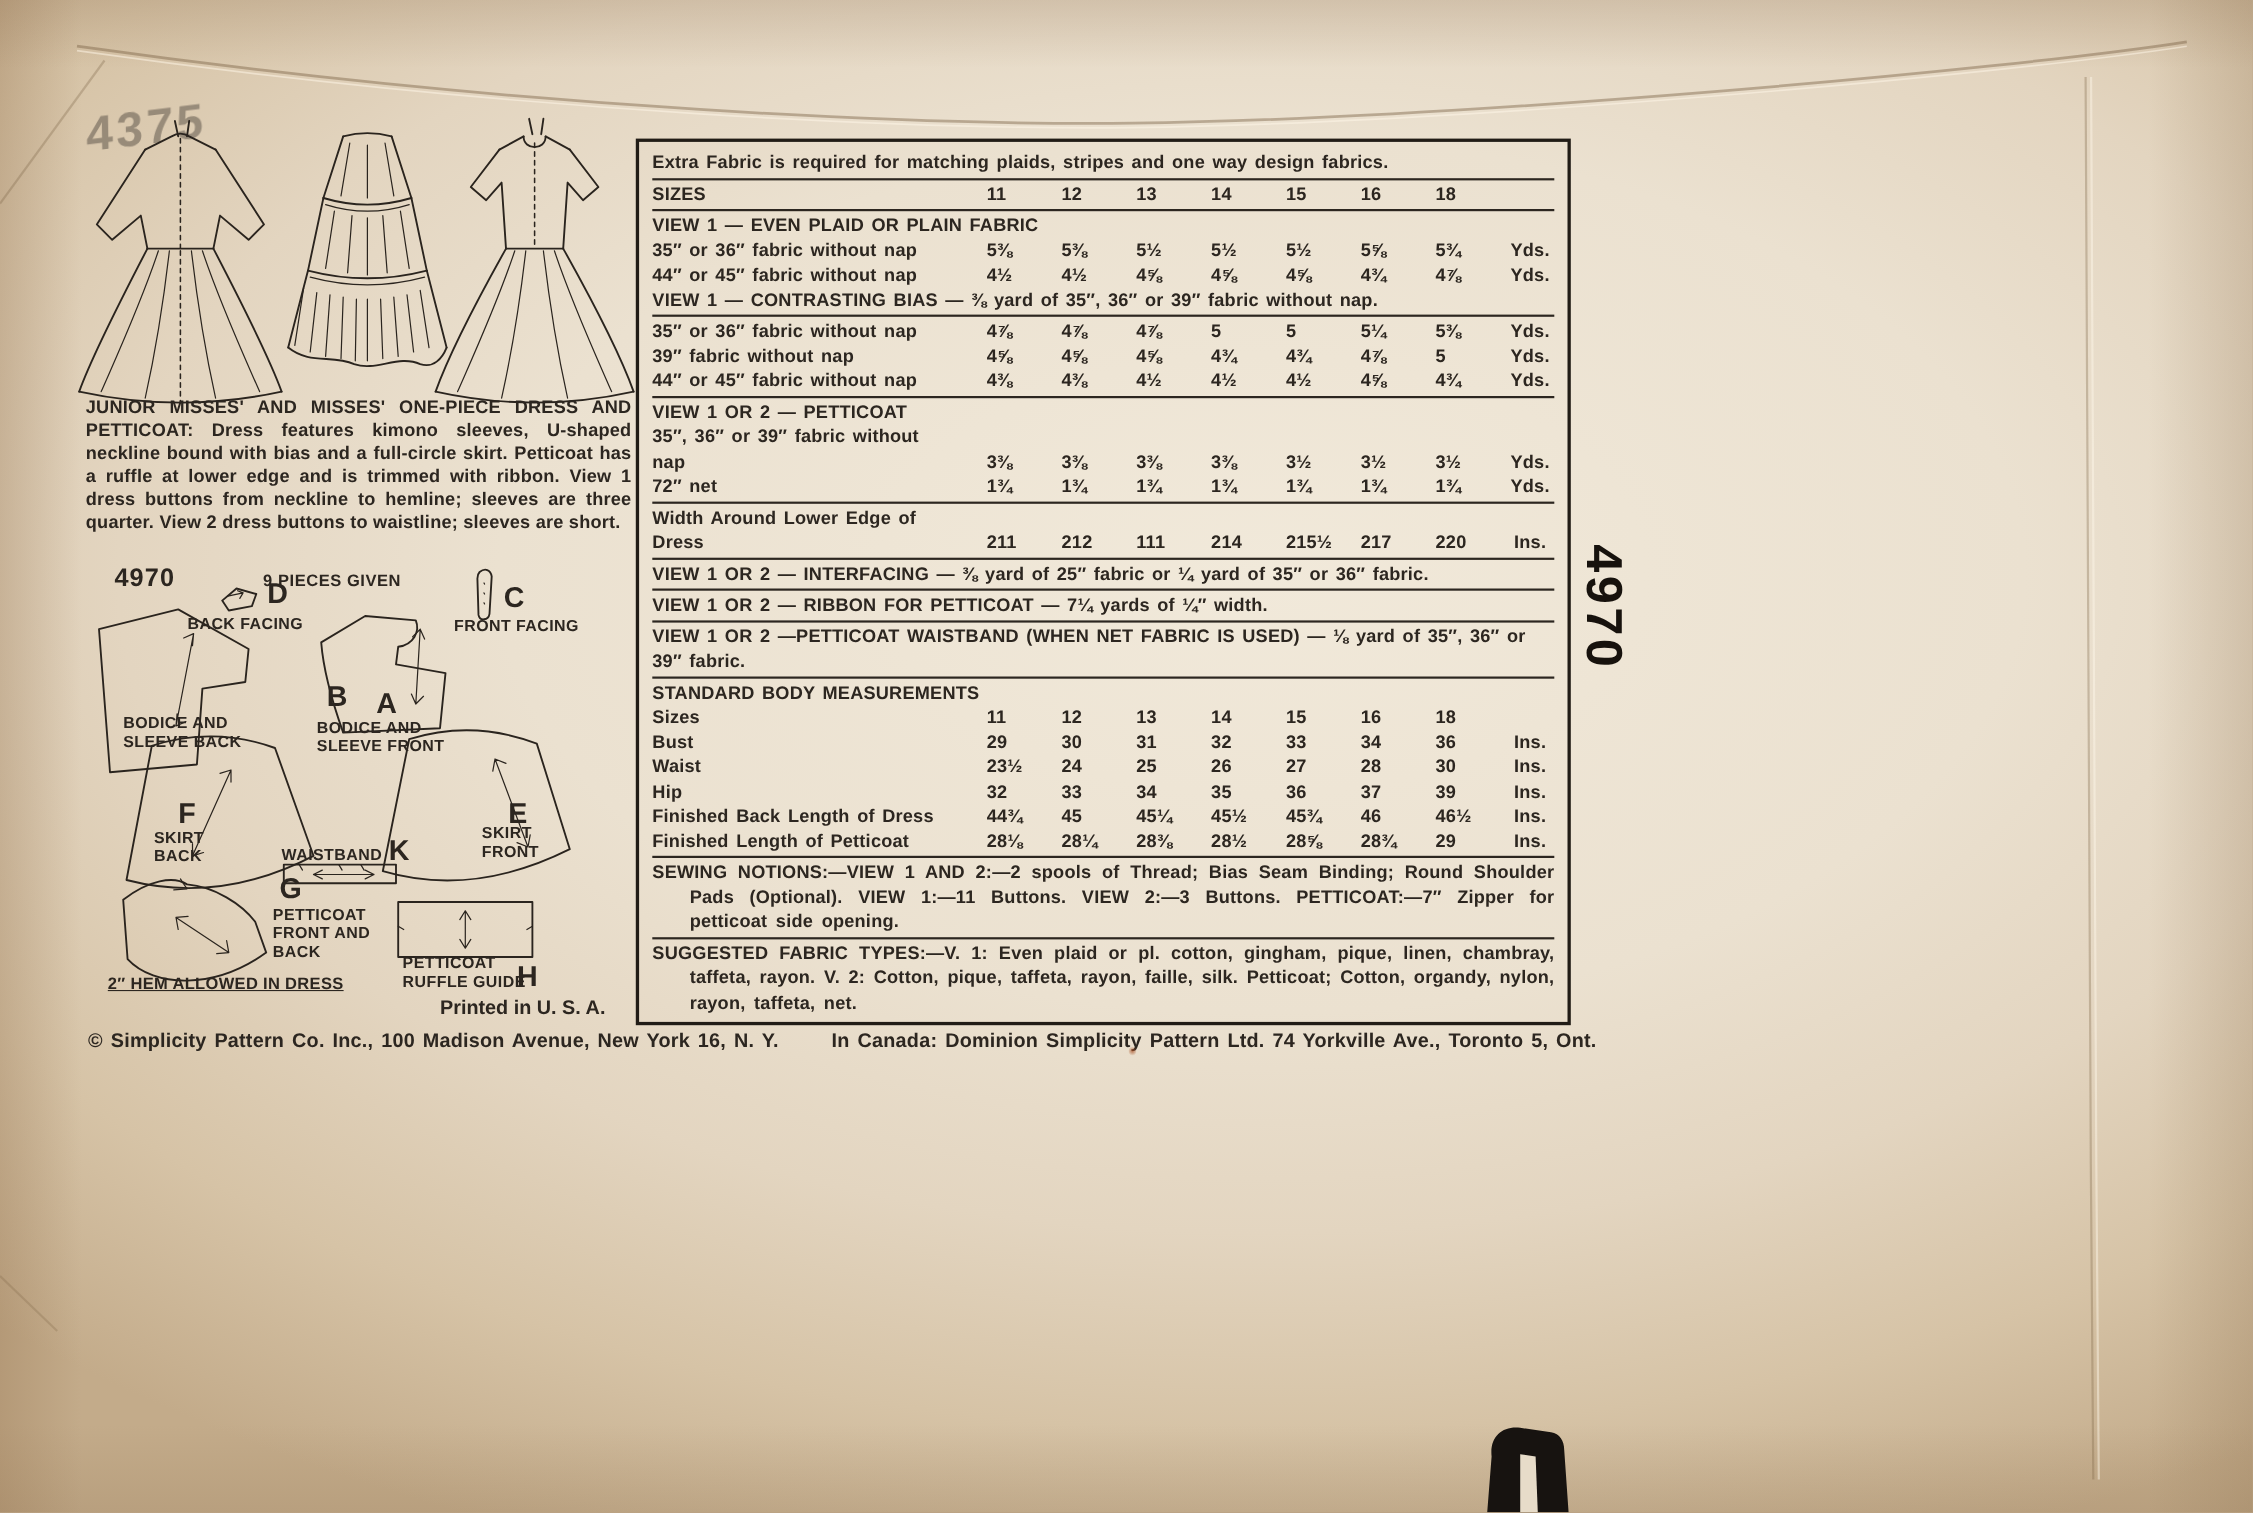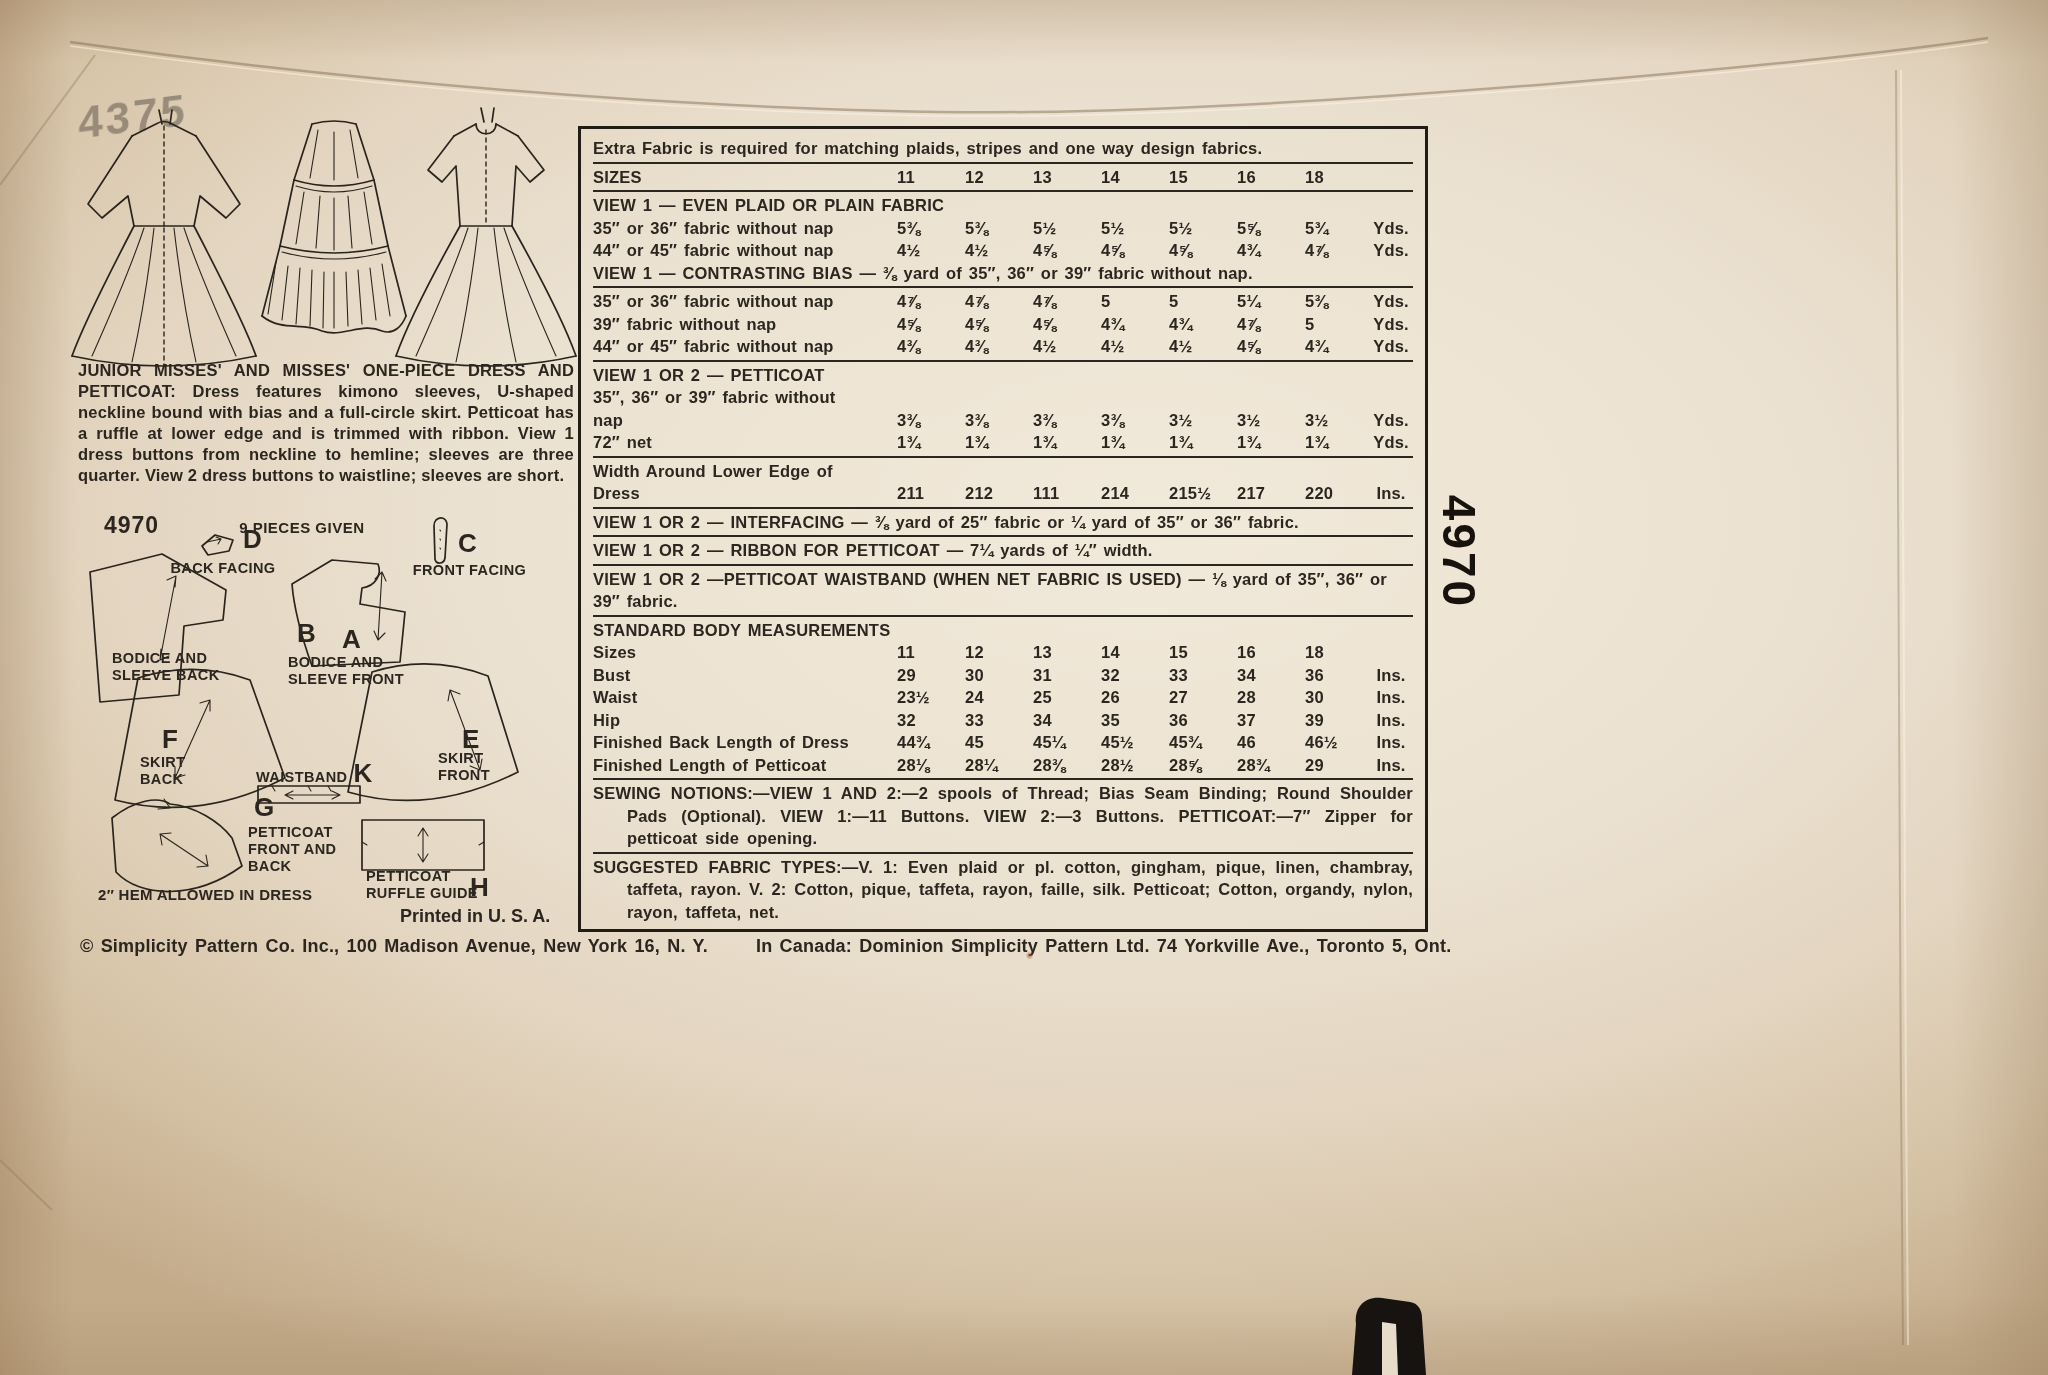--- a/index.html
+++ b/index.html
@@ -24,21 +24,21 @@
     font-size:16.5px;line-height:21px;font-weight:bold;text-align:justify;letter-spacing:.2px;}
 
   .numrow{position:absolute;left:104px;top:512px;display:flex;align-items:baseline;}
   .patnum{font-size:23px;font-weight:bold;letter-spacing:1px;}
   .piecesgiven{font-size:15px;font-weight:bold;margin-left:80px;letter-spacing:.5px;}
 
   .pletter{position:absolute;font-size:26px;font-weight:bold;}
   .plabel{position:absolute;font-size:14.5px;font-weight:bold;line-height:17px;letter-spacing:.4px;}
   .plabel.c{text-align:center;}
   .kr{position:absolute;display:flex;align-items:baseline;gap:6px;}
-  .smallnote{position:absolute;font-size:15px;font-weight:bold;letter-spacing:.3px;}
+  .smallnote{position:absolute;font-size:15px;font-weight:bold;letter-spacing:.3px;text-decoration:underline;}
   .printed{position:absolute;font-size:18px;font-weight:bold;}
 
   .ptable{position:absolute;left:578px;top:126px;width:850px;height:806px;box-sizing:border-box;
     border:3px solid #211c16;padding:6px 12px 6px 12px;overflow:hidden;}
   .sec{border-bottom:2px solid #2c2620;padding:2px 0;}
   .sec:last-child{border-bottom:none;}
   .line,.yrow{line-height:22.5px;font-size:16.5px;font-weight:bold;letter-spacing:.2px;word-spacing:2px;}
   .yrow{display:grid;grid-template-columns:302px repeat(7,68px) 1fr;}
   .yrow .rlabel{white-space:nowrap;}
   .yrow .rval{padding-left:2px;}

